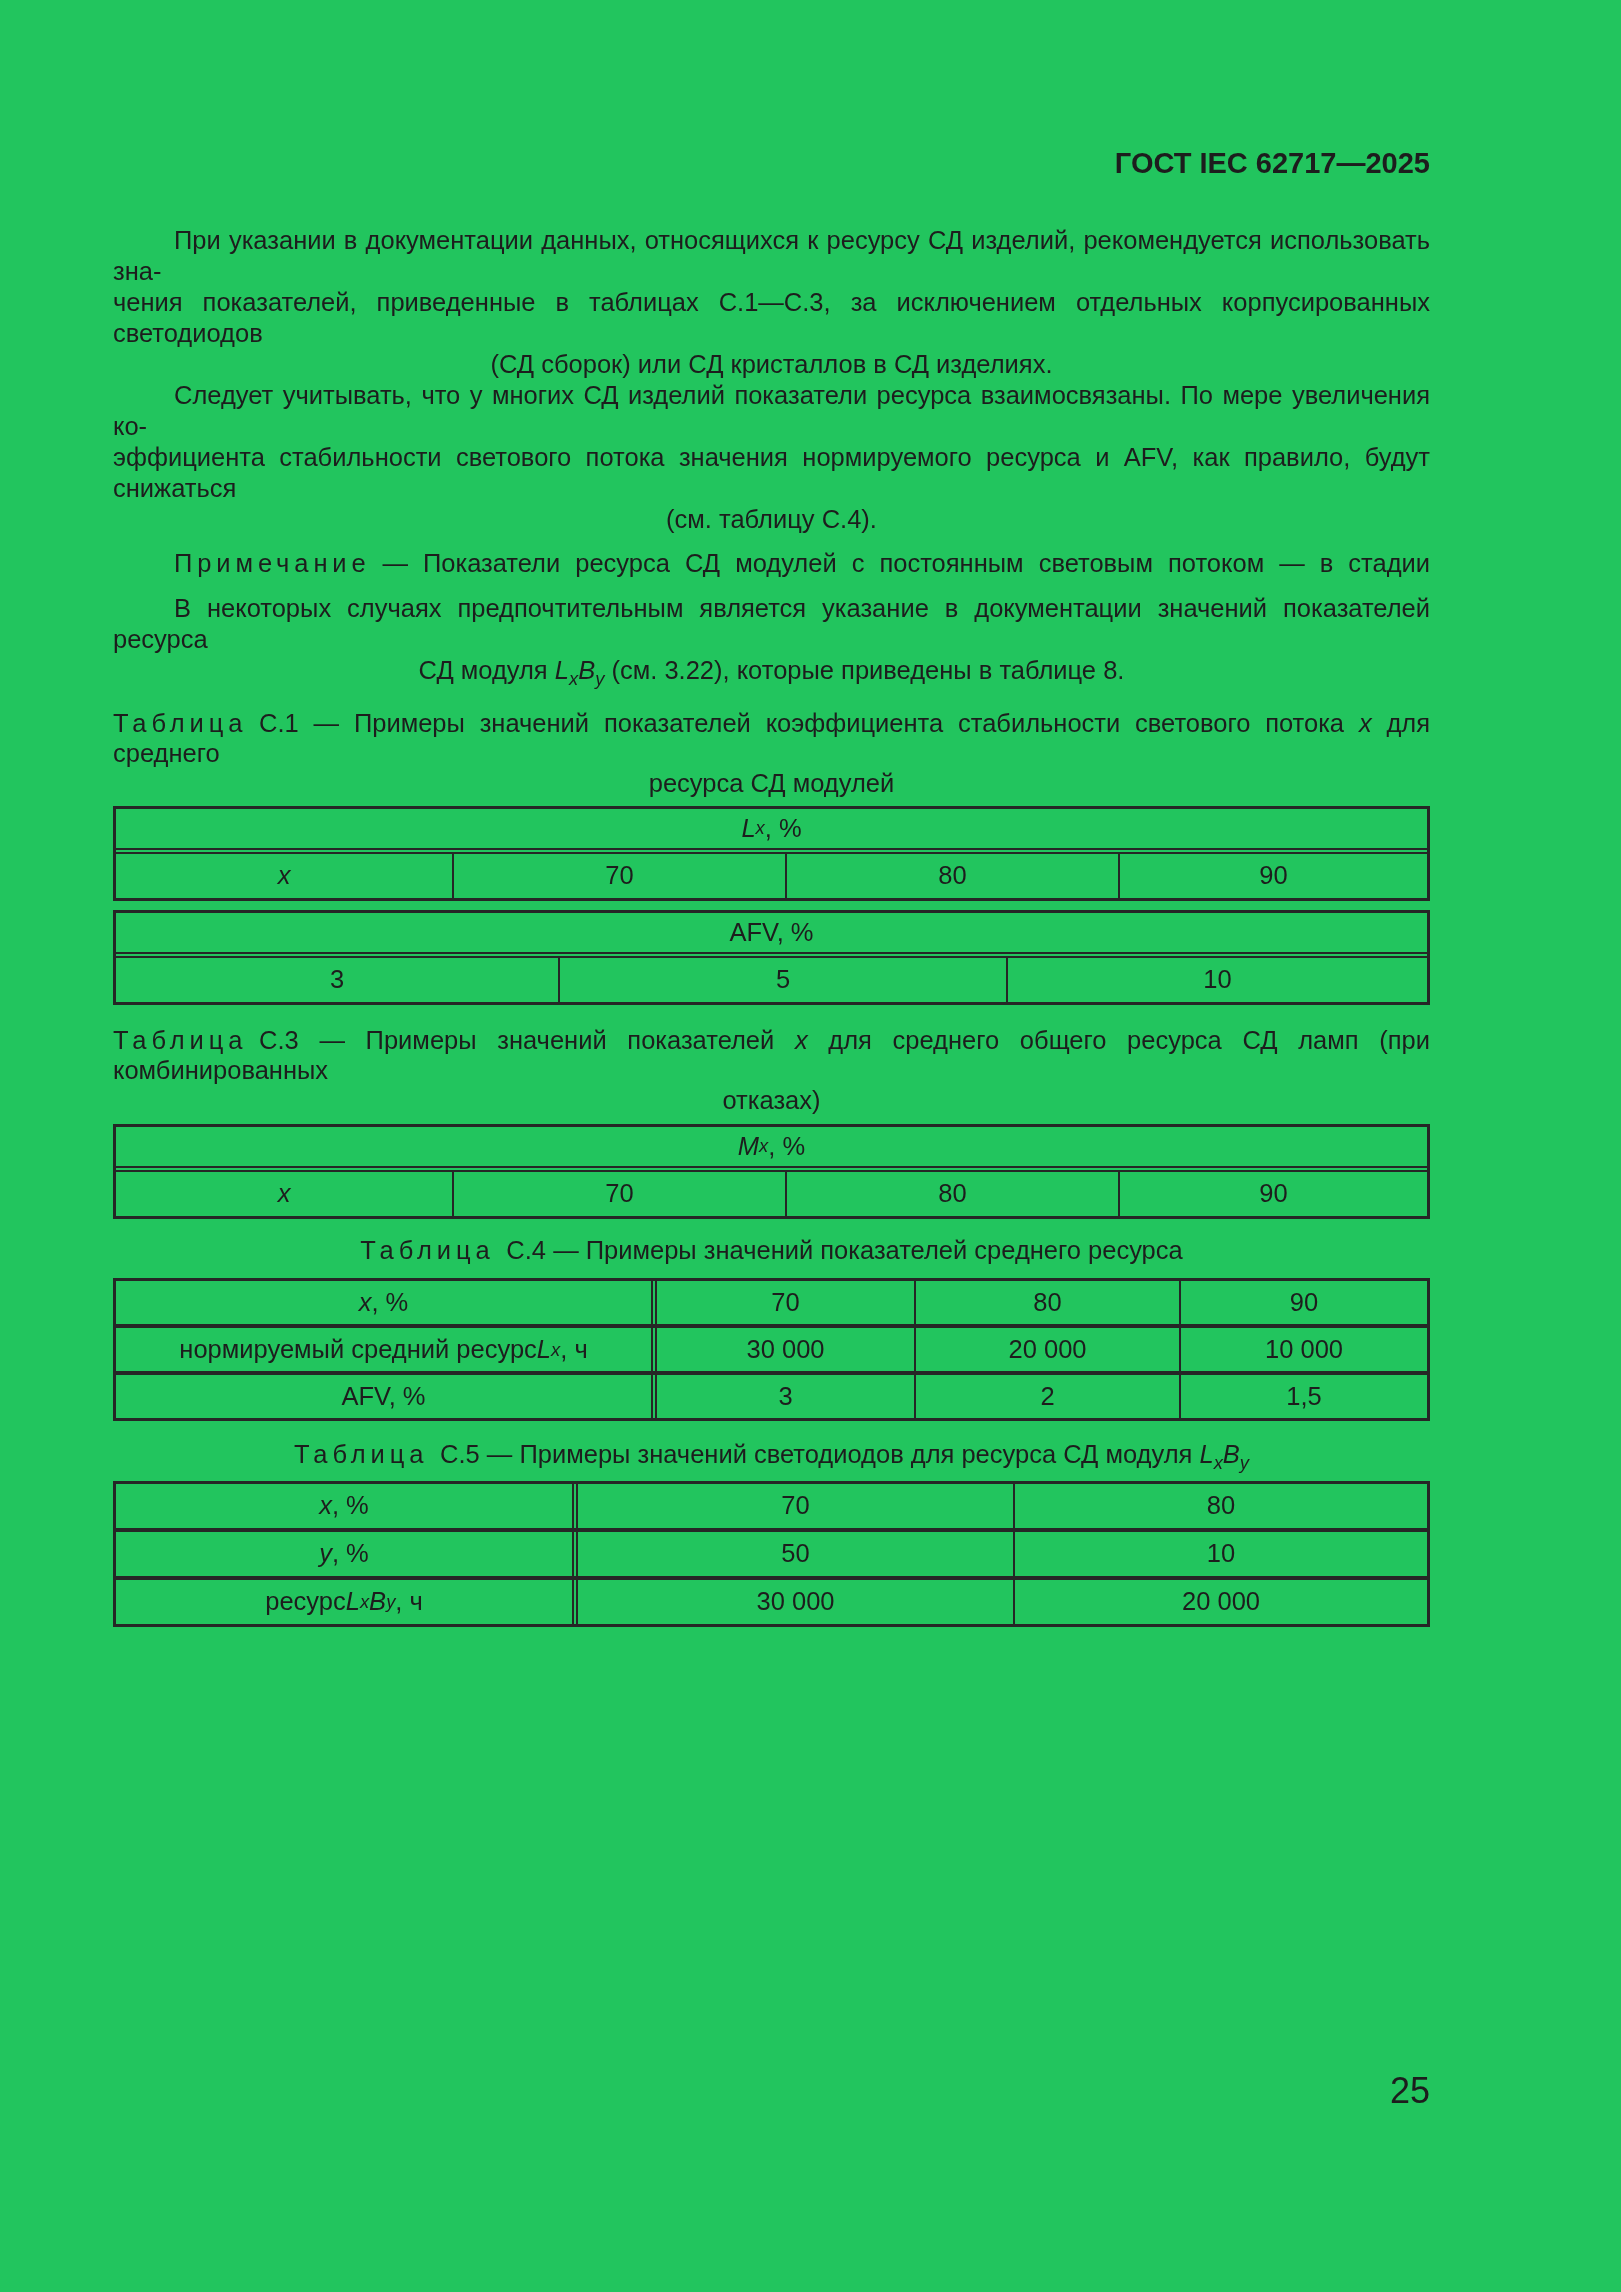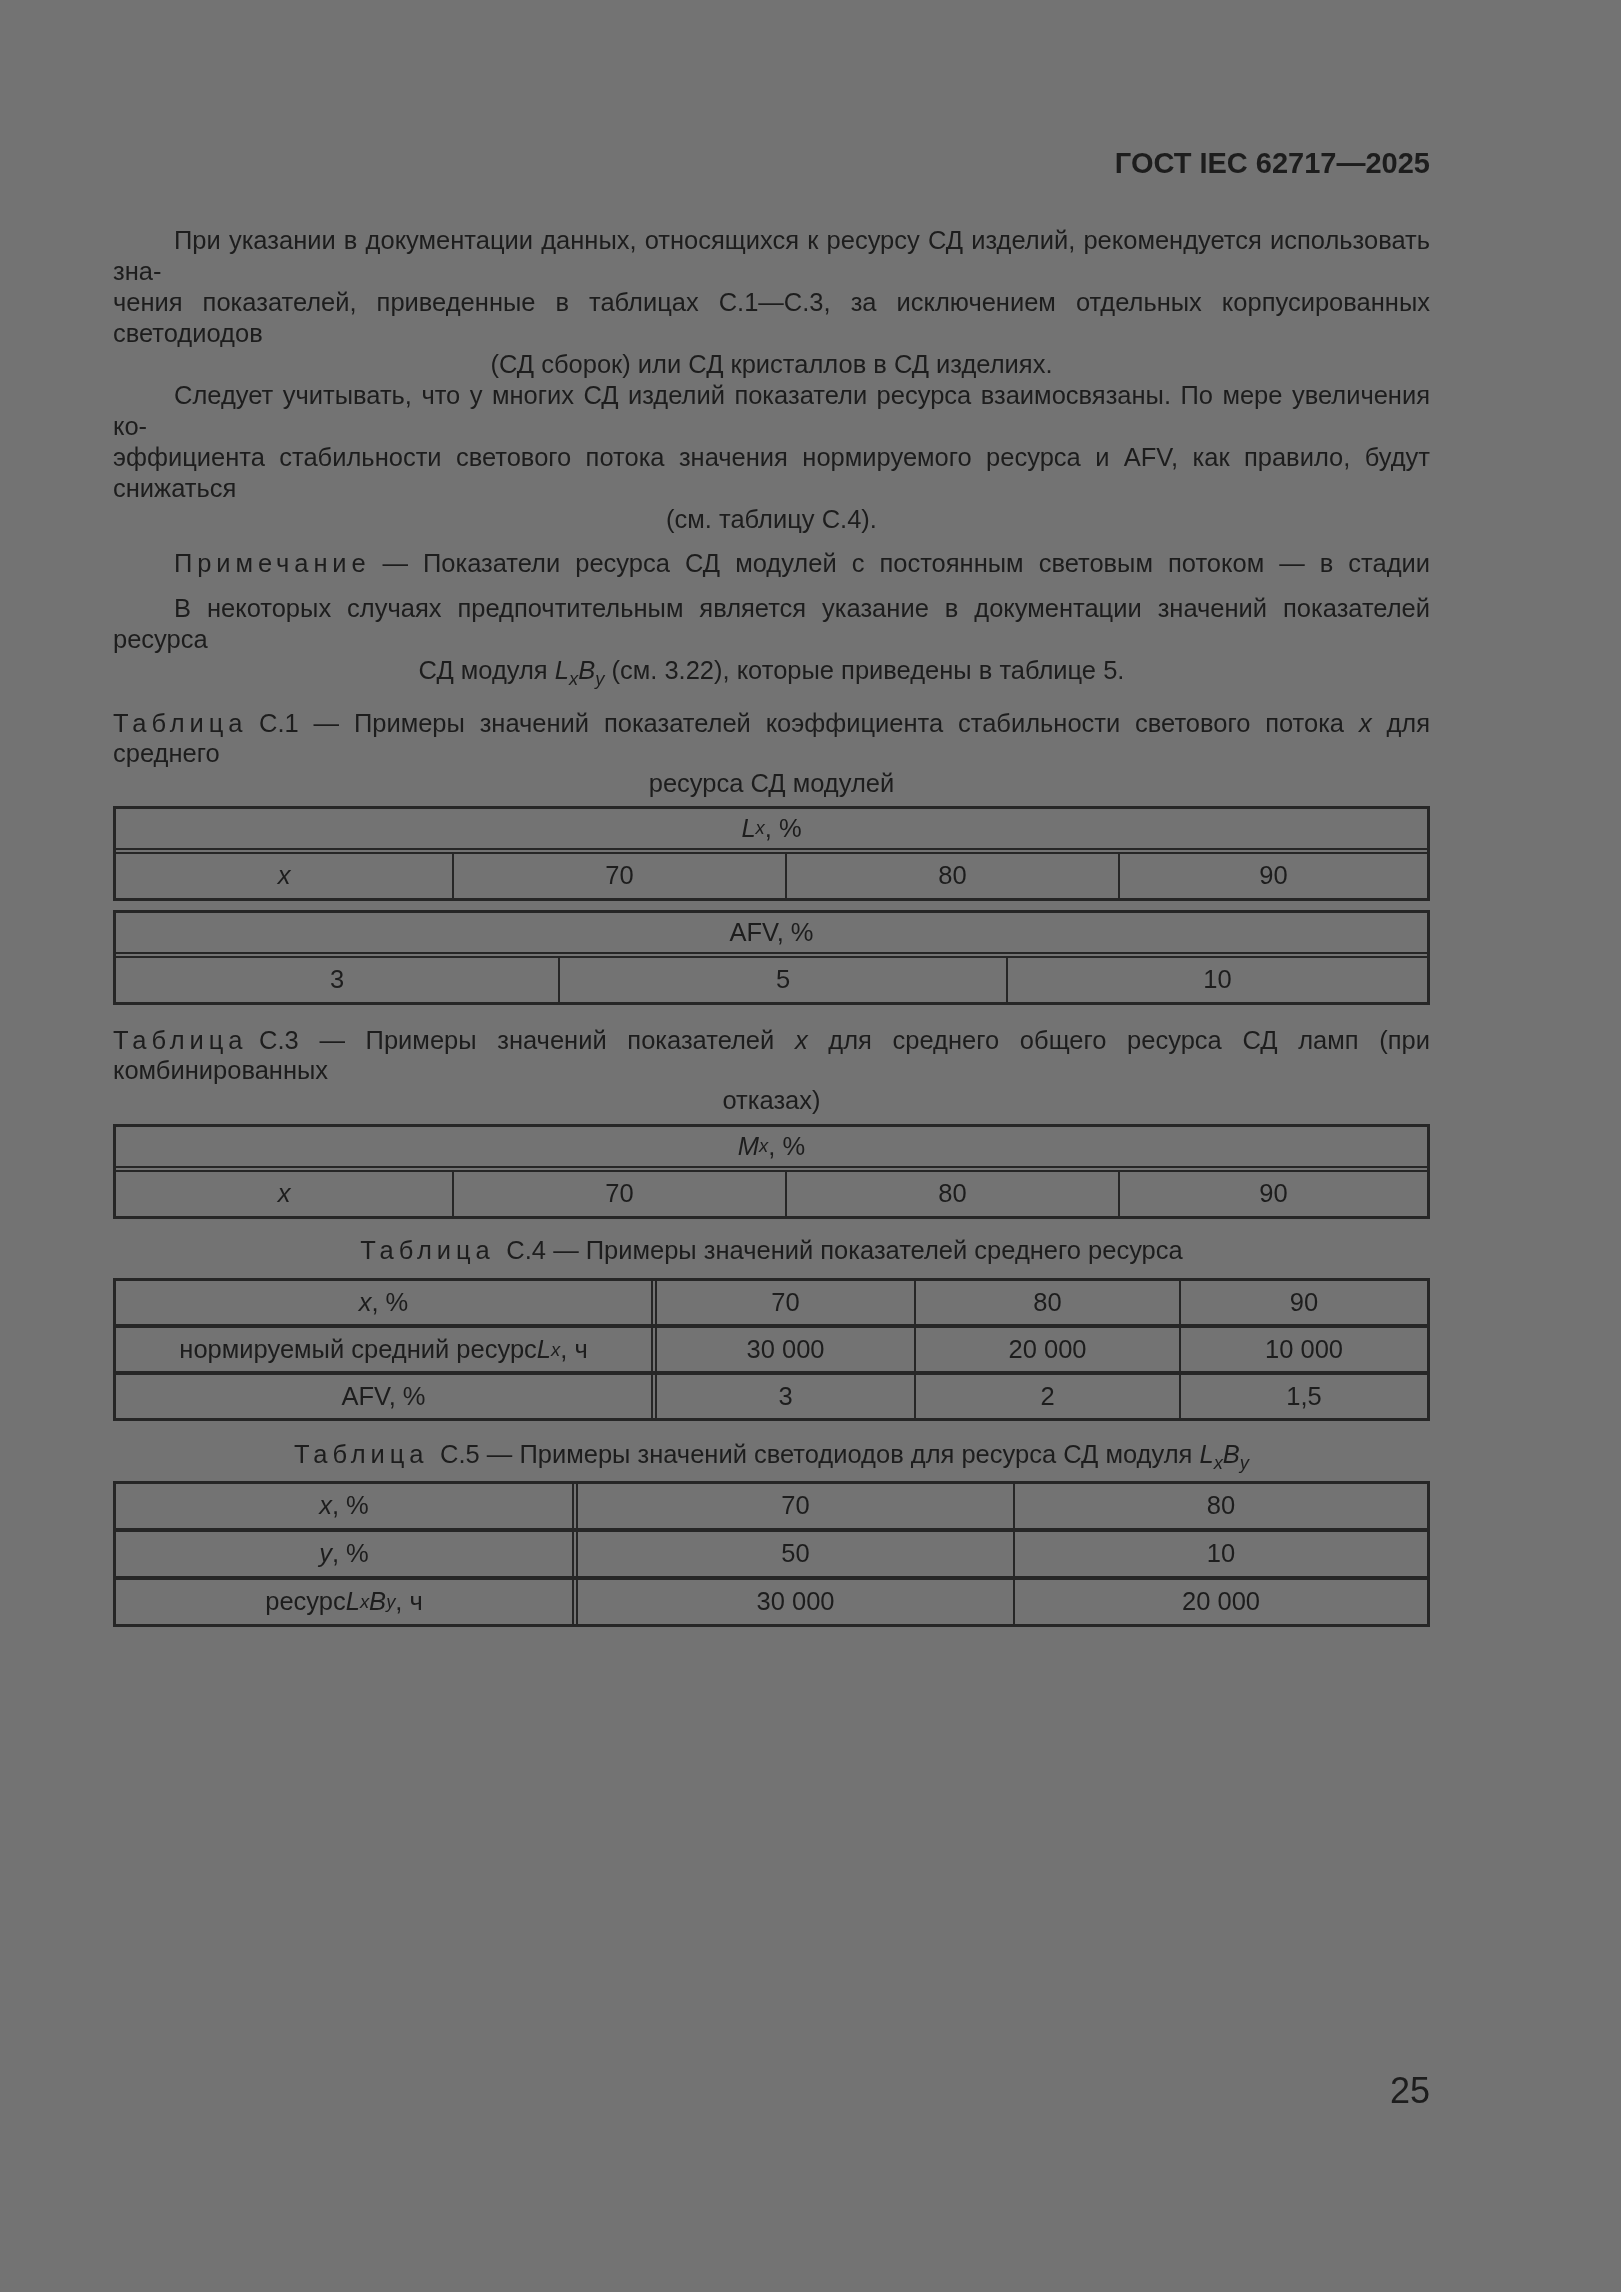--- a/index.html
+++ b/index.html
@@ -1,17 +1,17 @@
 <!DOCTYPE html>
 <html><head>
 <meta charset="utf-8">
 <style>
   html,body { margin:0; padding:0; background:#e8e8e8; }
   .page {
-    position:relative; width:1621px; height:2293px; background:#737373;
+    position:relative; width:1621px; height:2293px; background:#22c55e;
     font-family:"Liberation Sans", sans-serif; color:#1d1d1d; overflow:hidden;
     margin:0 auto;
   }
   .content { position:absolute; left:113px; top:0; width:1317px; }
 
   .doc-header {
     margin-top:147px; text-align:right; font-weight:bold;
     font-size:29px; line-height:32px;
   }
 
@@ -79,21 +79,21 @@
       <div class="line j">эффициента стабильности светового потока значения нормируемого ресурса и AFV, как правило, будут снижаться</div>
       <div class="line">(см. таблицу С.4).</div>
     </div>
 
     <div class="note">
       <div class="line j indent"><span class="sp">Примечание</span><span>— Показатели ресурса СД модулей с постоянным световым потоком — в стадии</span></div>
     </div>
 
     <div class="para p3">
       <div class="line j indent">В некоторых случаях предпочтительным является указание в документации значений показателей ресурса</div>
-      <div class="line"><span>СД модуля </span><i class="vr">L</i><sub class="vr">x</sub><i class="vr">B</i><sub class="vr">y</sub><span> (см. 3.22), которые приведены в таблице 5.</span></div>
+      <div class="line"><span>СД модуля </span><i class="vr">L</i><sub class="vr">x</sub><i class="vr">B</i><sub class="vr">y</sub><span> (см. 3.22), которые приведены в таблице 8.</span></div>
     </div>
 
     <div class="caption cap-c1">
       <div class="line j"><span class="sp">Таблица</span><span>С.1 — Примеры значений показателей коэффициента стабильности светового потока </span><i class="vr">x</i><span> для среднего</span></div>
       <div class="line">ресурса СД модулей</div>
     </div>
     <div class="tbl tbl-c1">
       <div class="thead">
           <i class="vr">L</i>
           <sub class="vr">x</sub>

